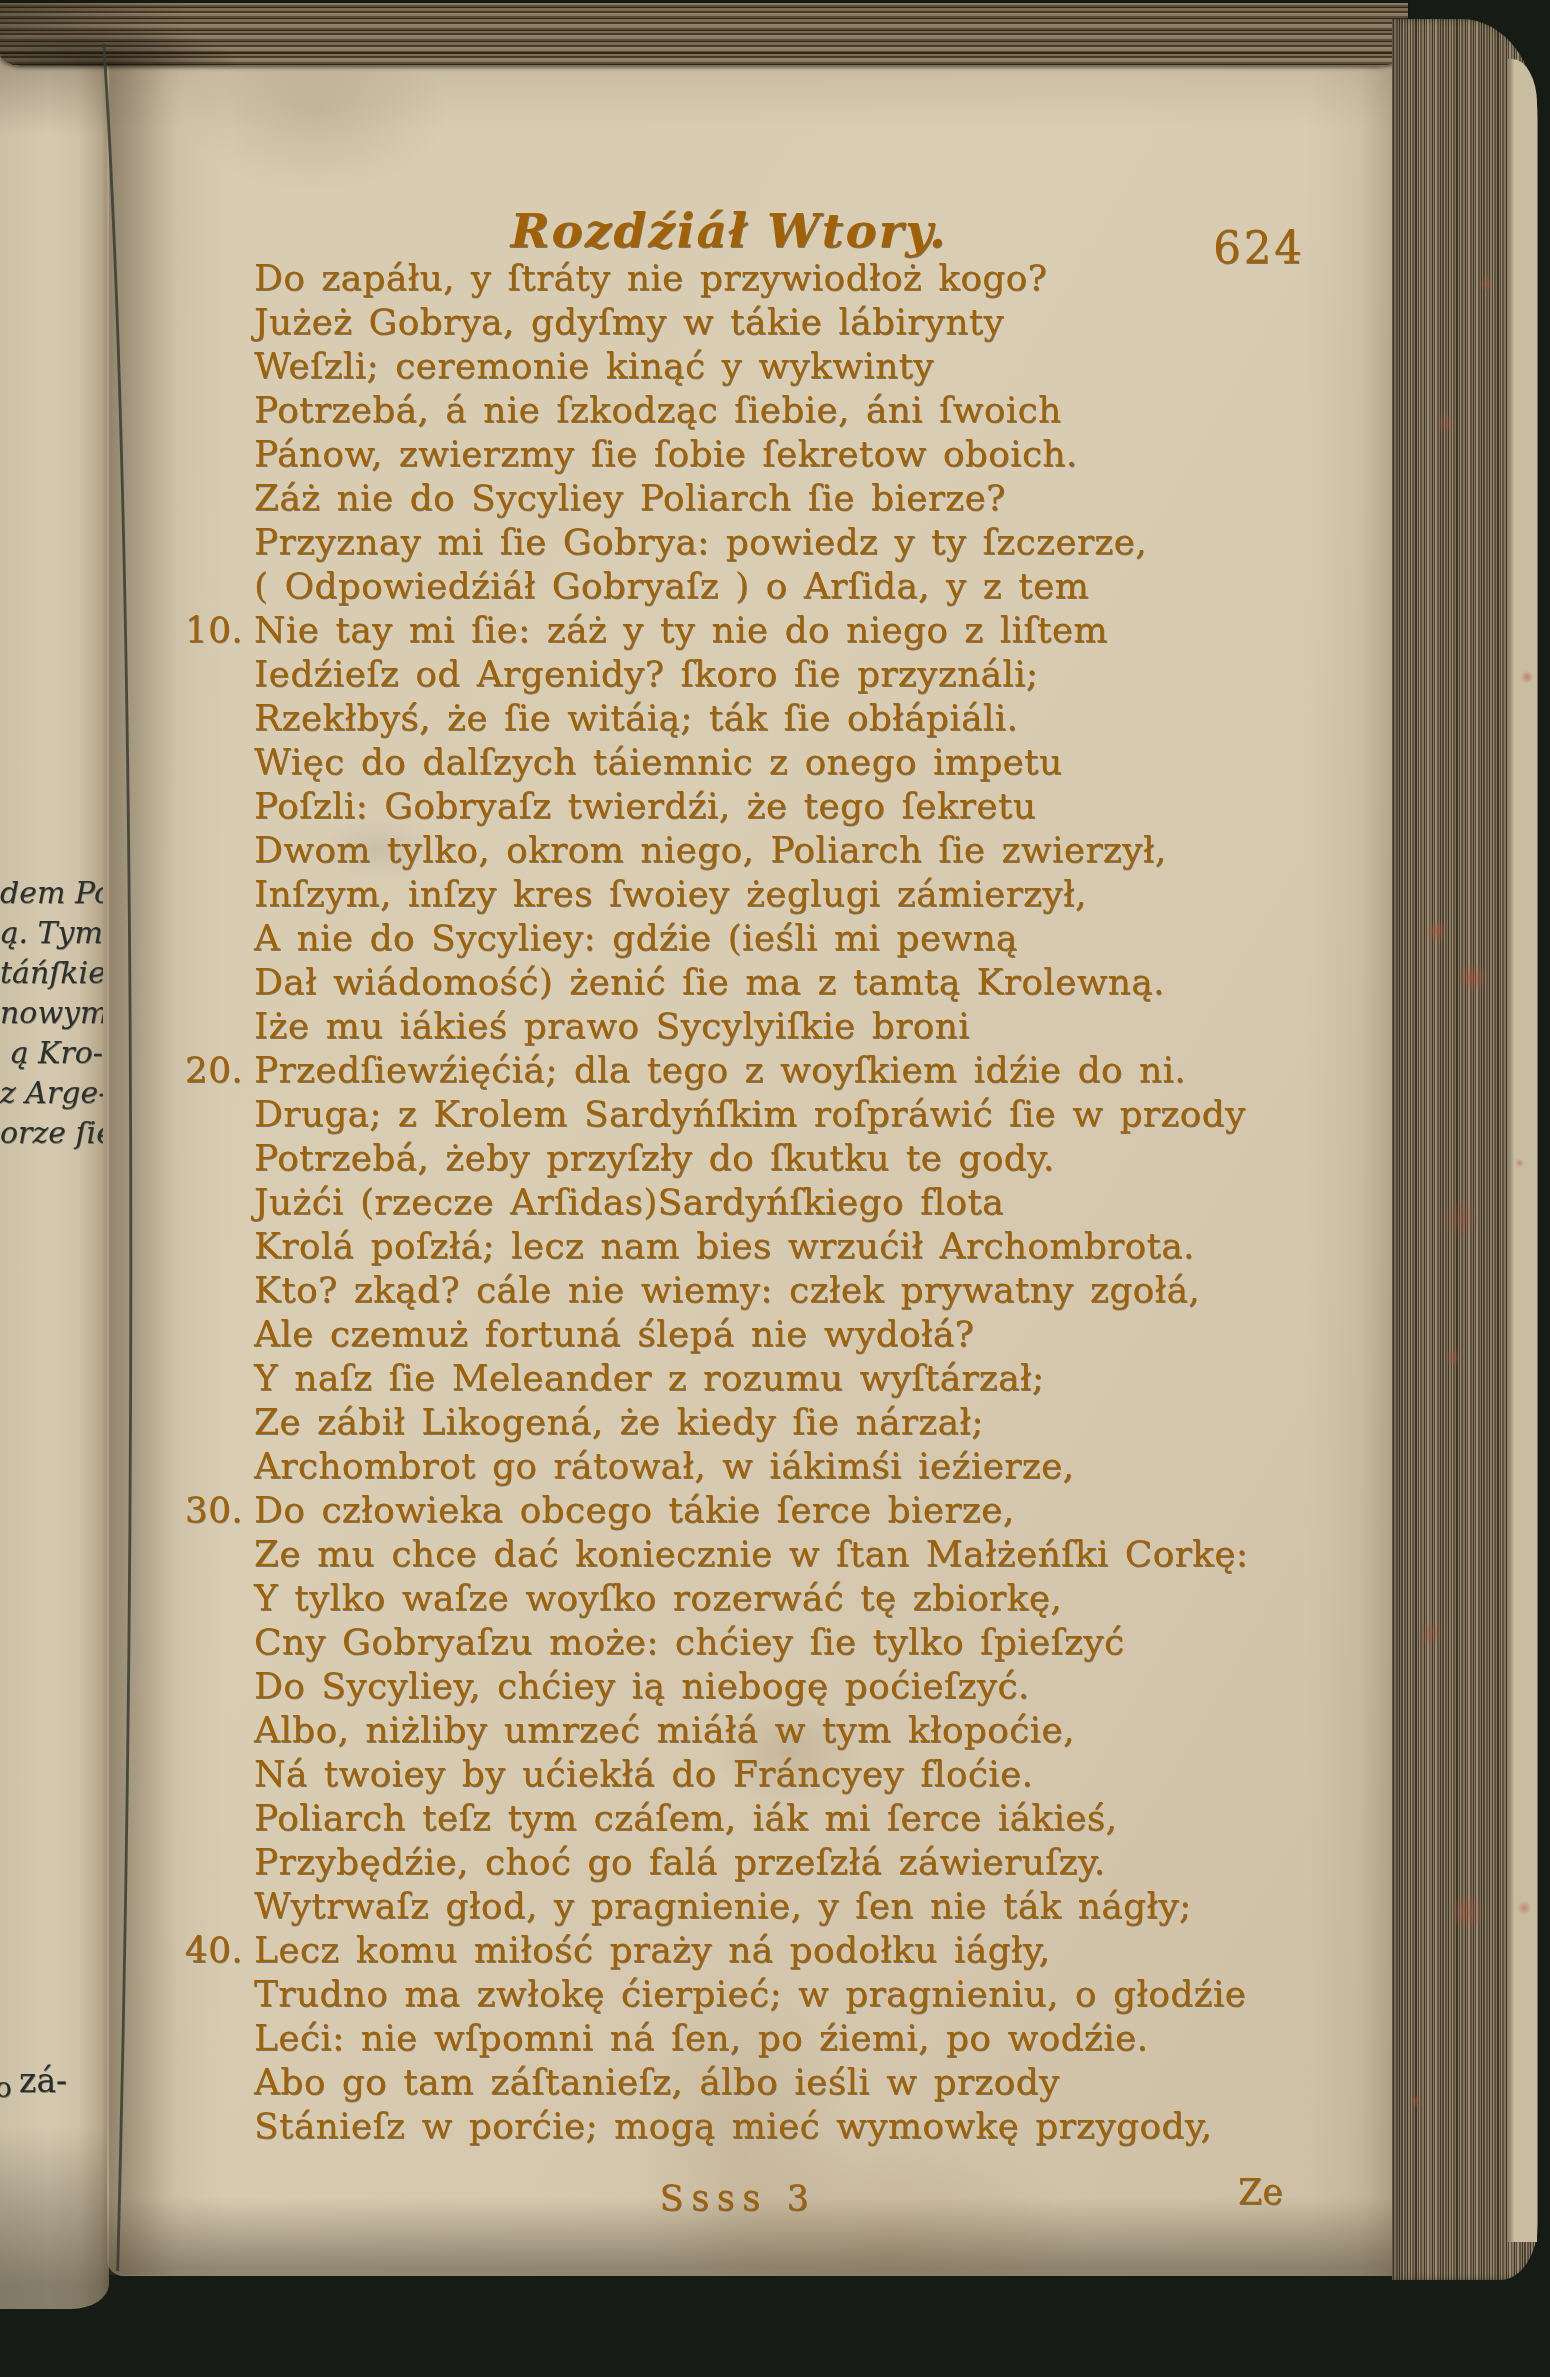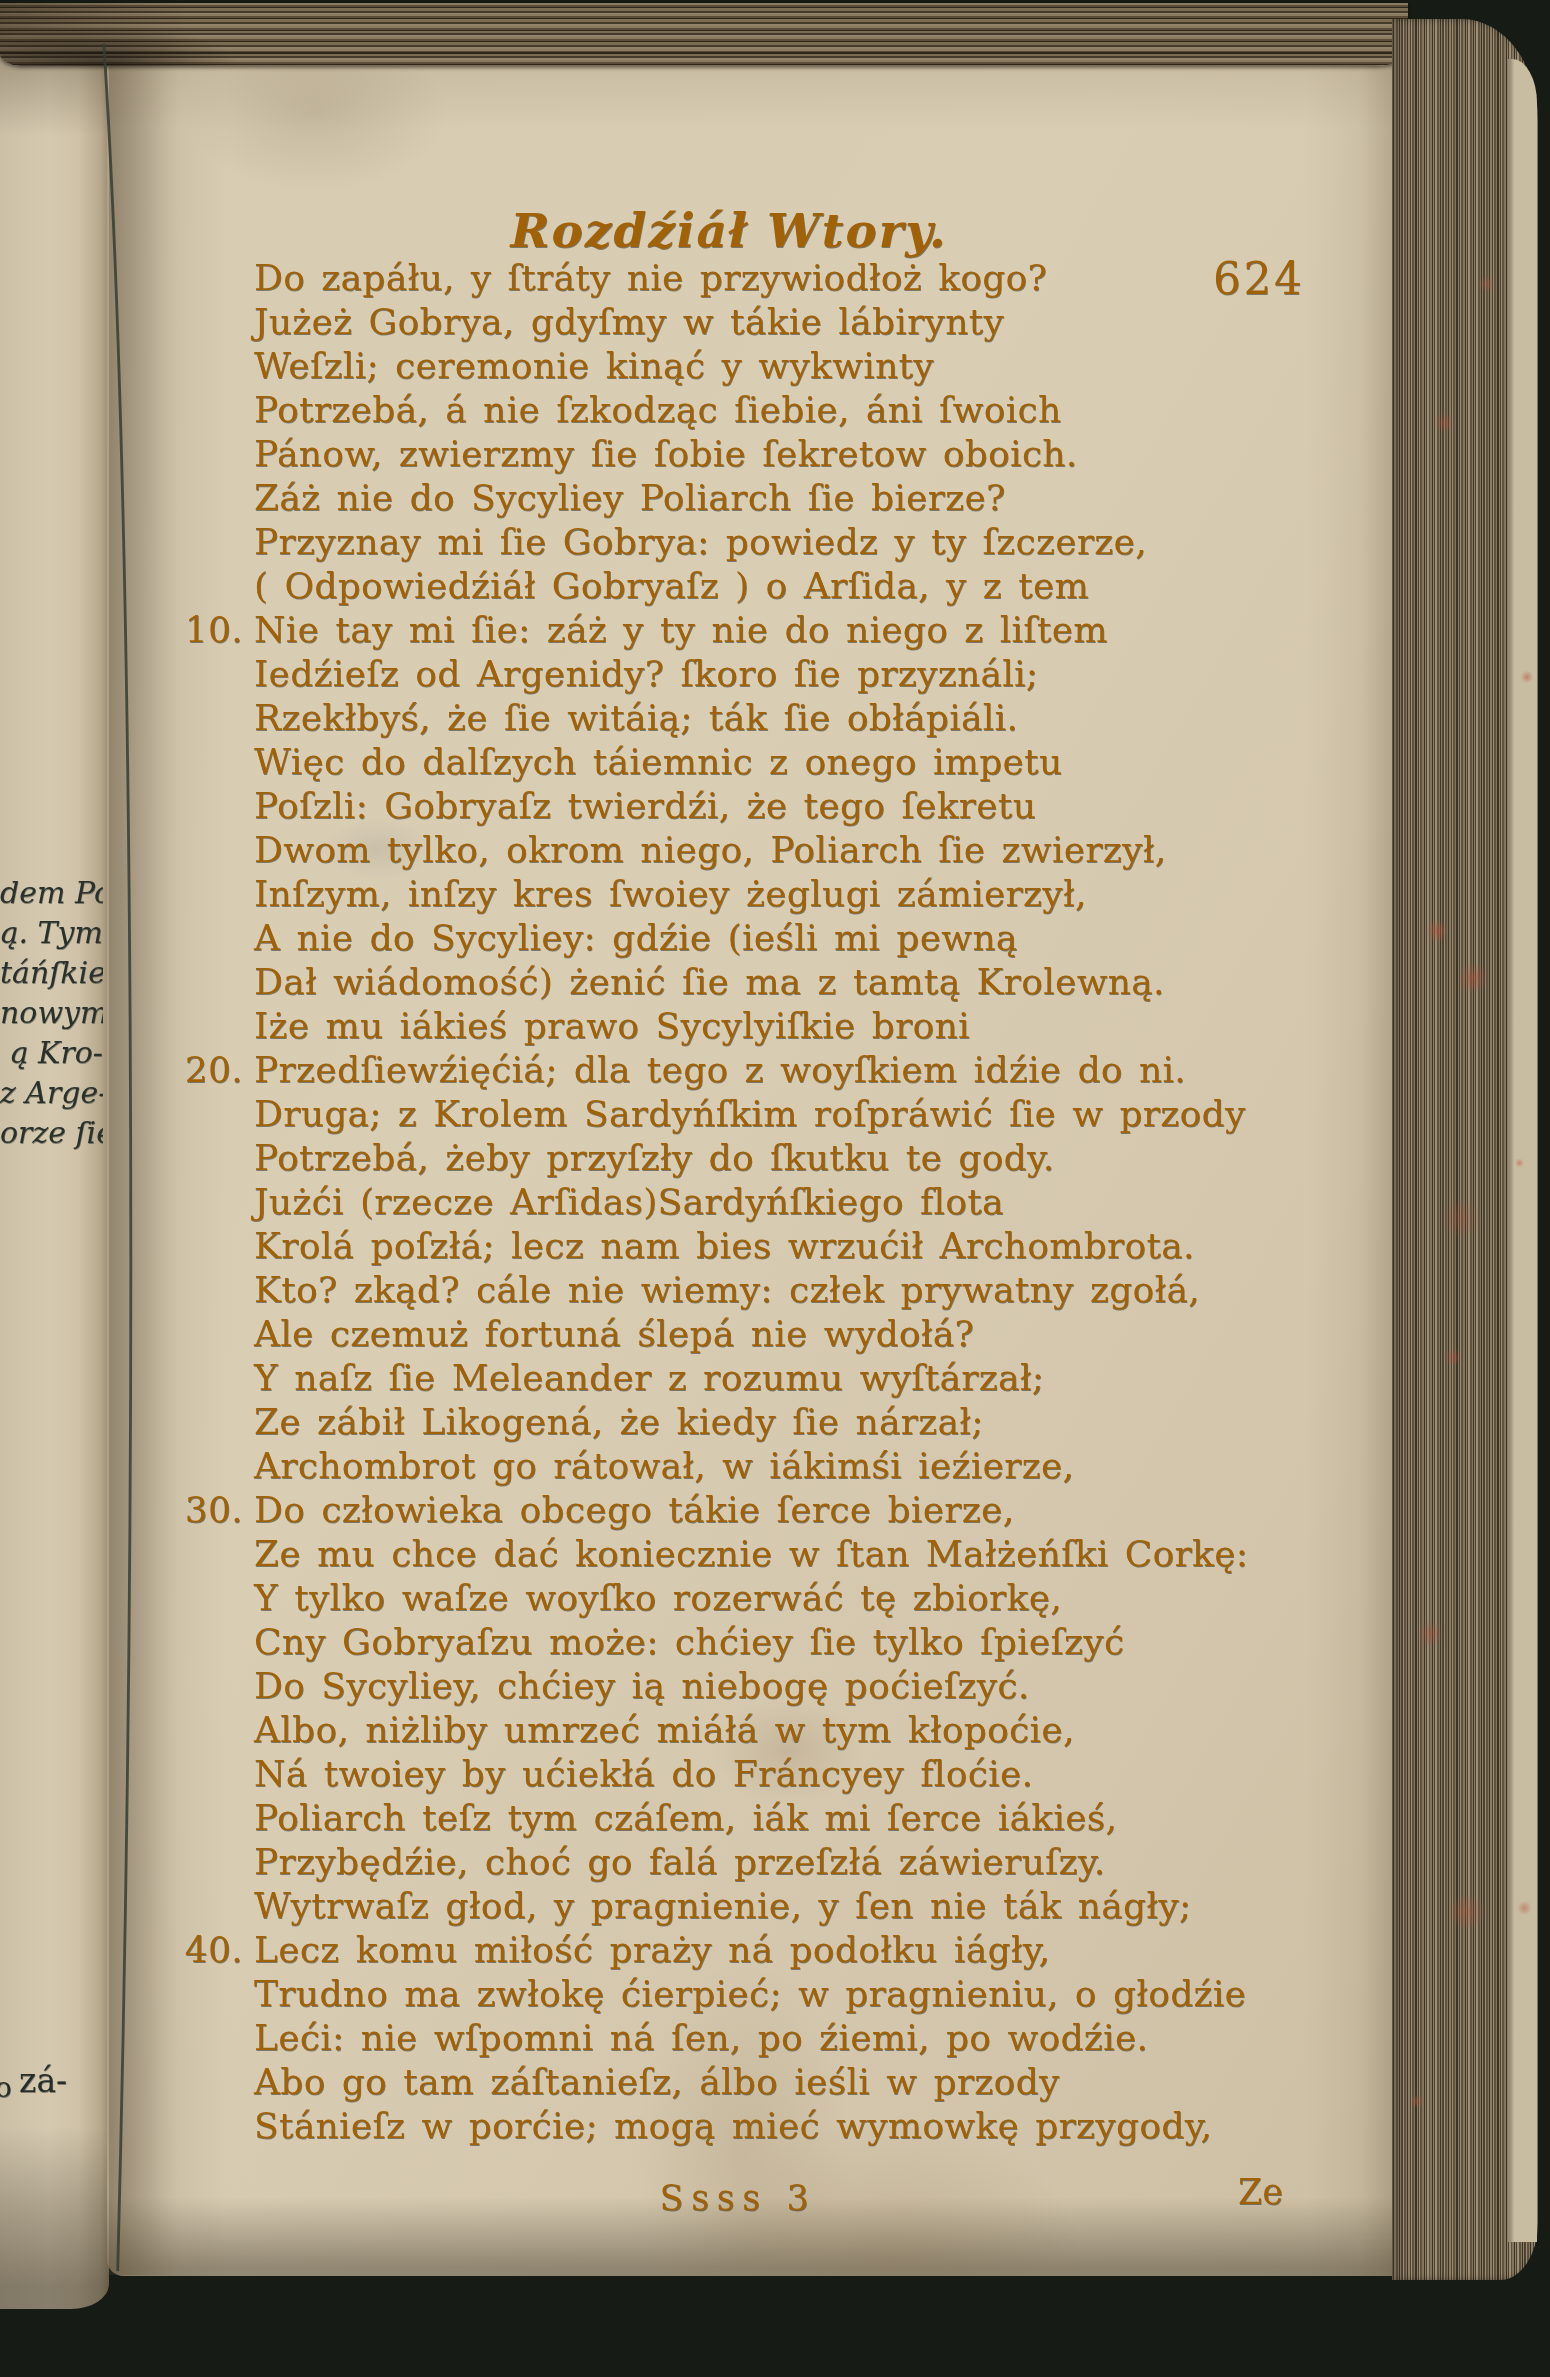--- a/index.html
+++ b/index.html
@@ -86,21 +86,21 @@
     position:absolute;left:109px;top:35px;width:69px;height:2240px;
     background:linear-gradient(90deg, rgba(80,66,44,.30), rgba(80,66,44,0) 100%);
   }
   
   .ink{color:#a16207;text-shadow:0.6px 0.6px 0.3px rgba(28,36,31,.5);}
   .running-header{
     position:absolute;left:0;top:203px;width:1458px;text-align:center;
     font-style:italic;font-weight:bold;font-size:47px;letter-spacing:1.9px;white-space:nowrap;
   }
   .page-number{
-    position:absolute;left:1213px;top:222px;font-size:44px;letter-spacing:2.5px;white-space:nowrap;margin-top:31px;
+    position:absolute;left:1213px;top:222px;font-size:44px;letter-spacing:2.5px;white-space:nowrap;
   }
   .verse{
     position:absolute;left:254px;top:256px;font-size:36px;line-height:44px;
     white-space:nowrap;word-spacing:4.4px;letter-spacing:0.3px;
   }
   .vline{position:relative;height:44px;}
   .vnum{position:absolute;left:-77px;width:66px;text-align:right;display:inline-block;}
   .signature{
     position:absolute;left:0;top:2178px;width:1476px;text-align:center;
     font-size:35px;letter-spacing:7.6px;white-space:nowrap;

